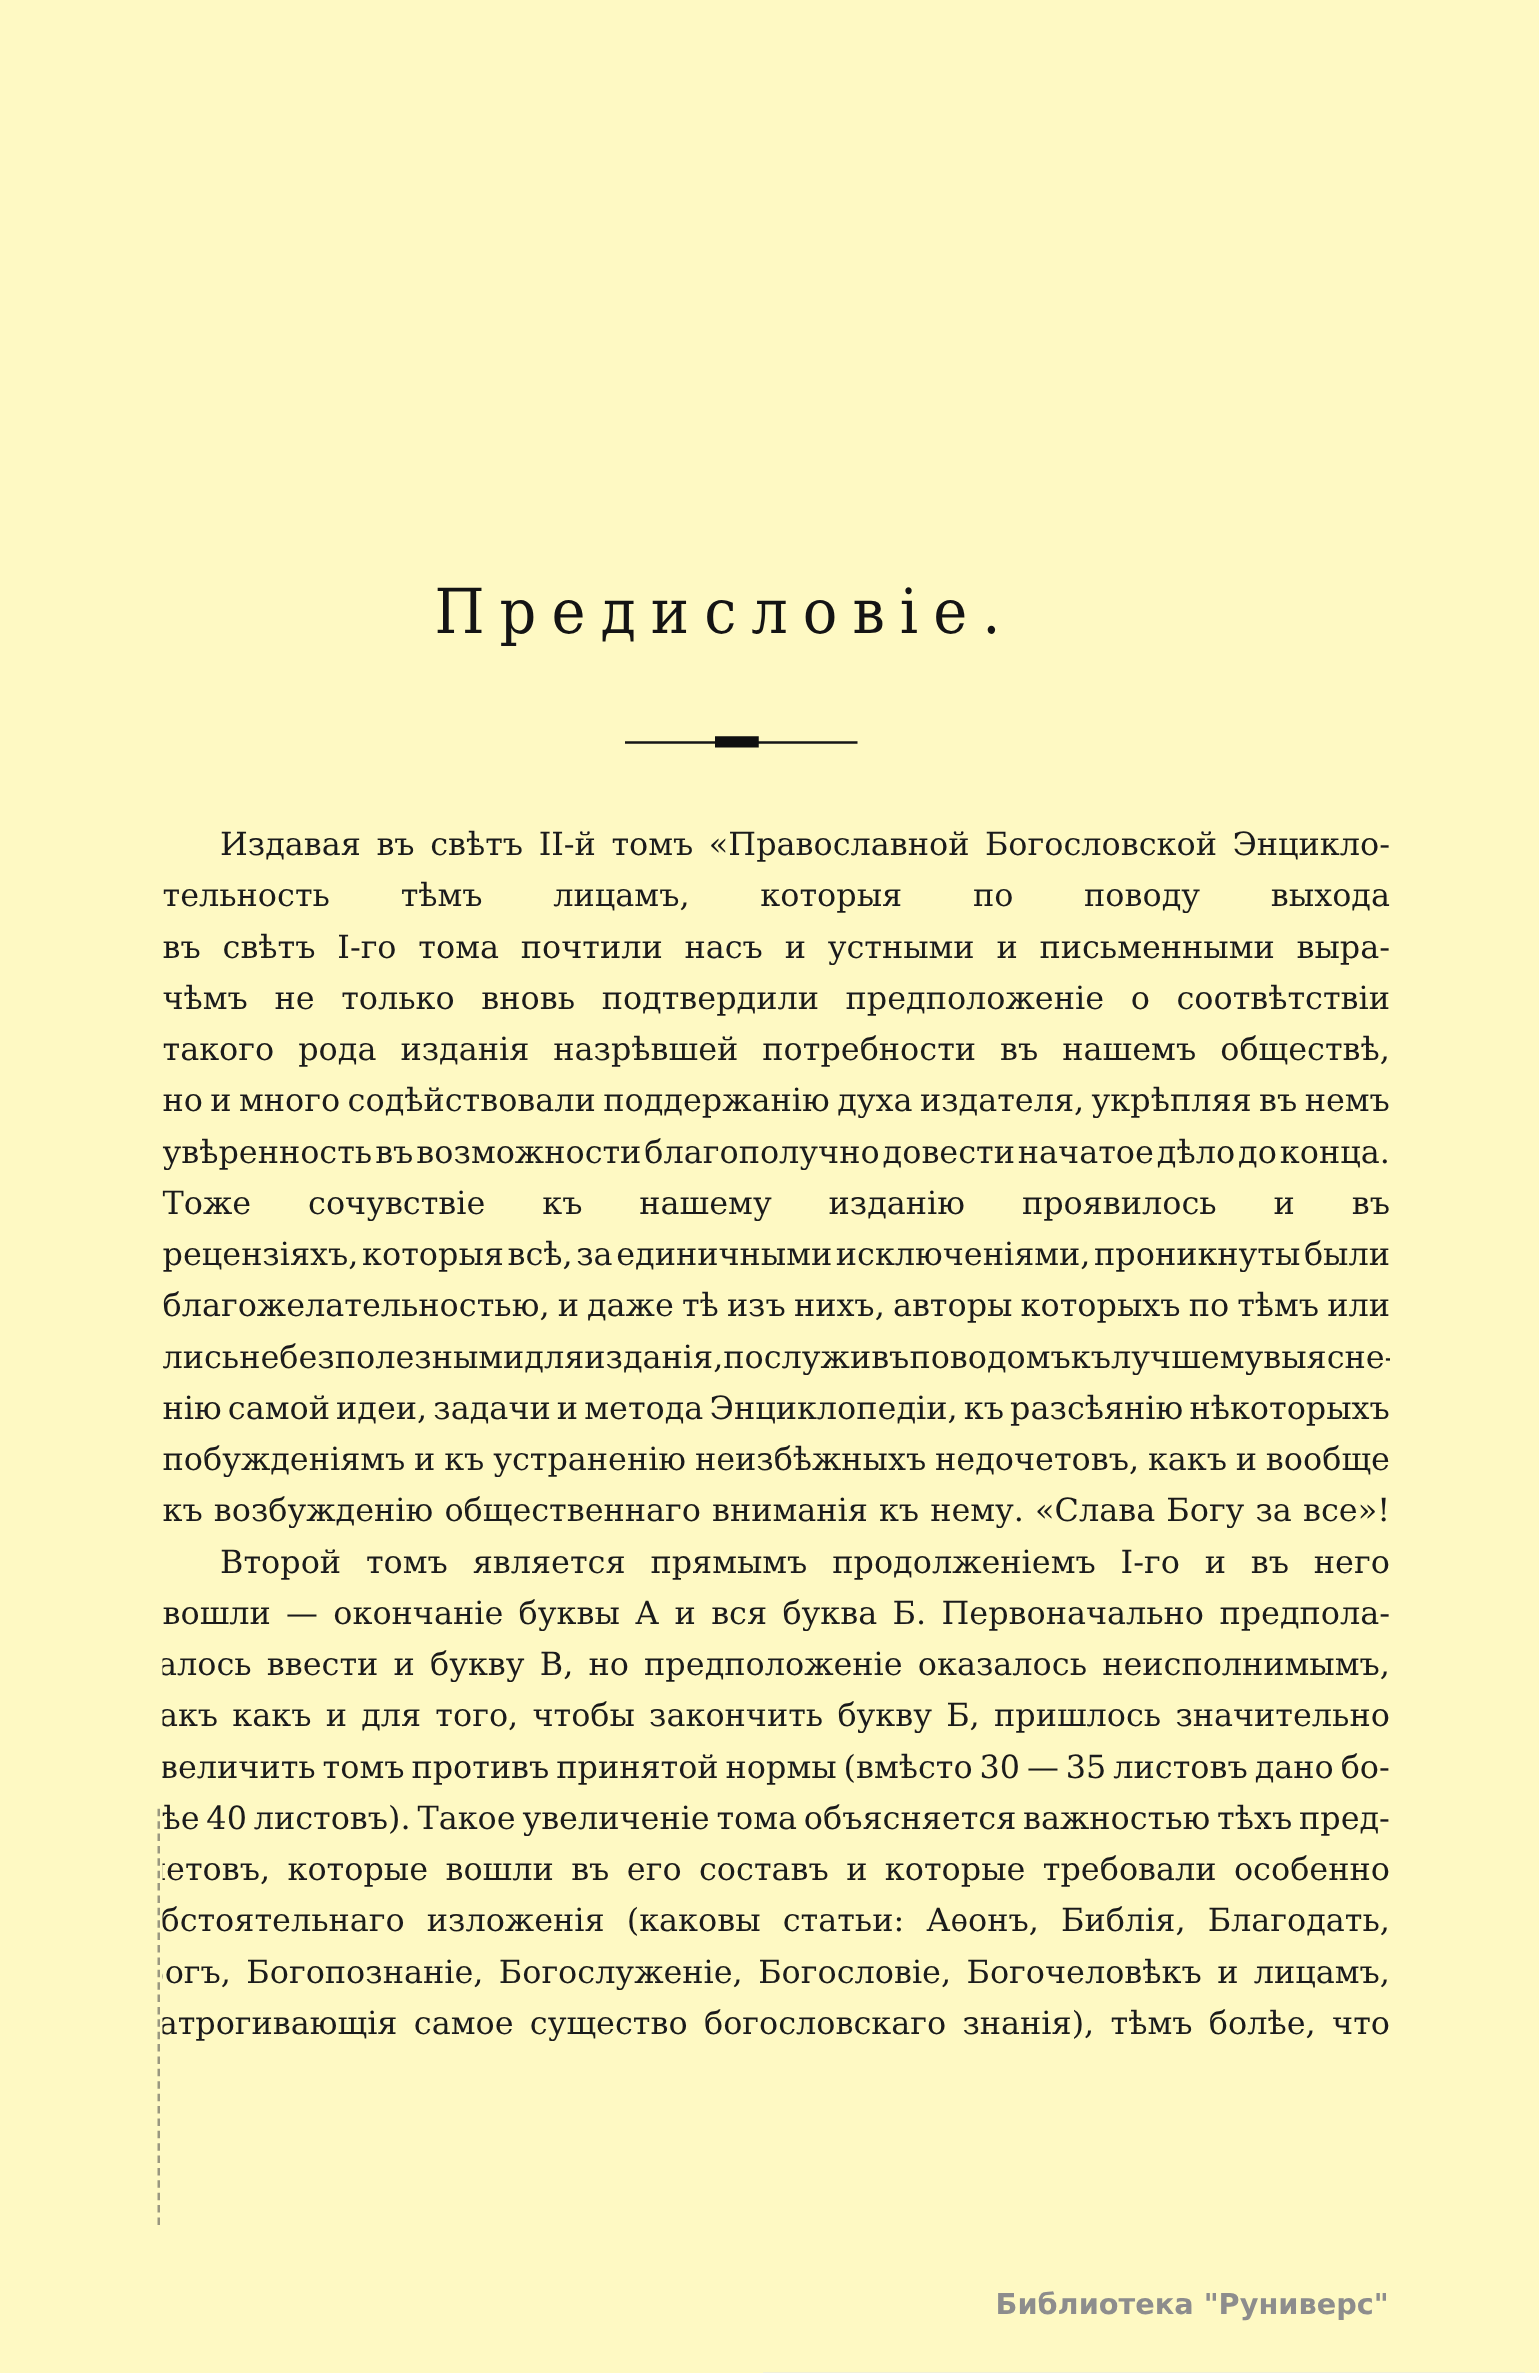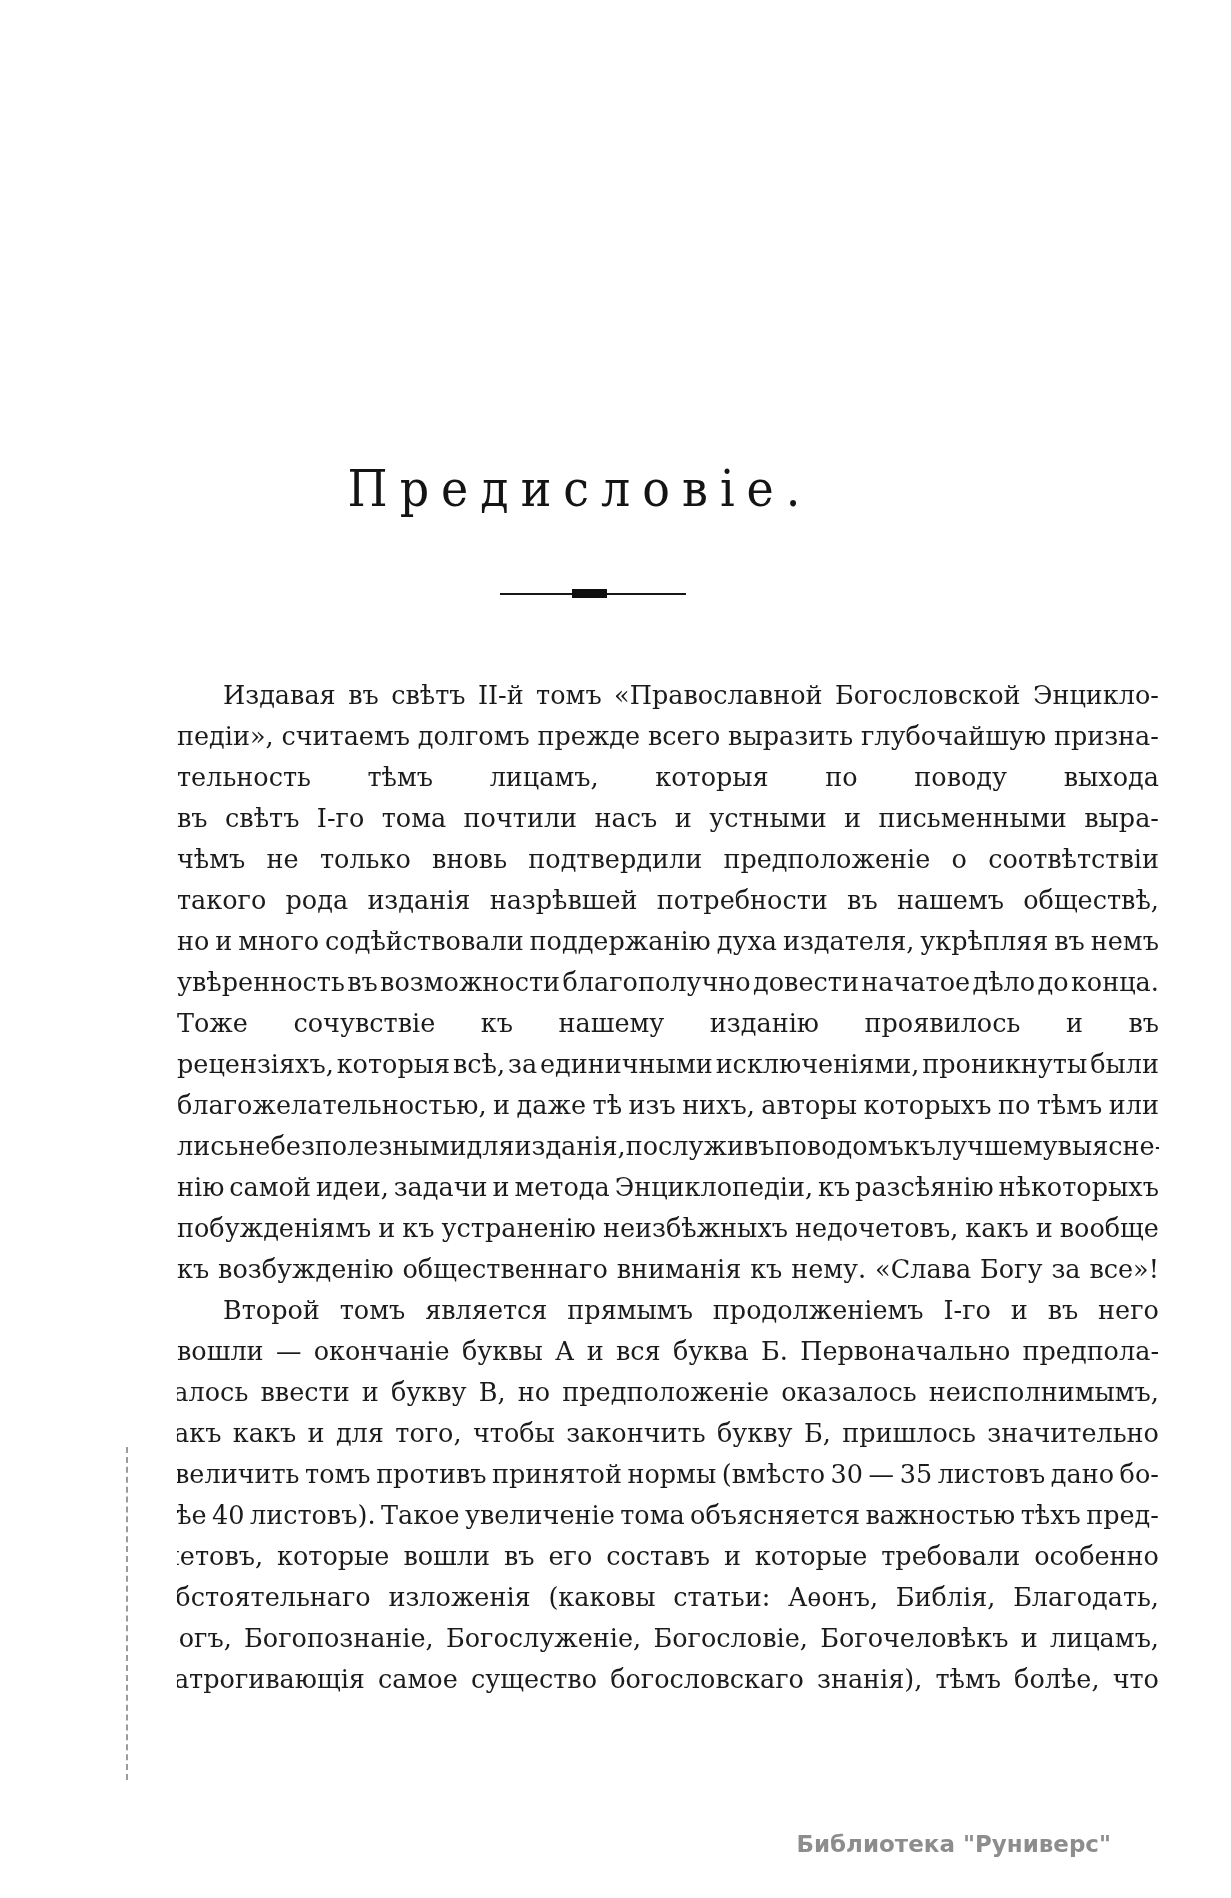--- a/index.html
+++ b/index.html
@@ -1,20 +1,20 @@
 <!DOCTYPE html>
 <html><head>
 <meta charset="utf-8">
 <style>
   html, body { margin: 0; padding: 0; background: #e8e8e8; }
   .page {
     position: relative;
     width: 1231px;
     height: 1898px;
-    background: #ffffff;
+    background: #fef9c3;
     overflow: hidden;
     font-family: "DejaVu Serif", serif;
     color: #1b1b1b;
   }
   .title {
     position: absolute;
     top: 462px;
     left: 0;
     width: 1160px;
     margin: 0;
@@ -40,28 +40,27 @@
     background: #161616;
   }
   .divider .rule-thick {
     position: absolute;
     top: 1px; left: 72px;
     width: 35px; height: 9px;
     background: #101010;
   }
   .textblock {
     position: absolute;
-    top: 675px;
+    top: 656px;
     left: 130px;
     width: 982px;
     overflow: hidden;
     font-size: 25.5px;
     line-height: 41px;
     color: #1b1b1b;
-    margin-left: 47px;
   }
   .line {
     display: flex;
     justify-content: space-between;
     height: 41px;
     white-space: pre;
   }
   .line.indent { padding-left: 46px; }
   .line.cut {
     margin-left: -17px;
@@ -93,21 +92,20 @@
 
   <h1 class="title">Предисловіе.</h1>
 
   <div class="divider">
     <div class="rule-thin"></div>
     <div class="rule-thick"></div>
   </div>
 
   <div class="textblock">
       <div class="line indent"><span>Издавая</span><span>въ</span><span>свѣтъ</span><span>II-й</span><span>томъ</span><span>«Православной</span><span>Богословской</span><span>Энцикло-</span></div>
-      <div class="line"><span>педіи»,</span><span>считаемъ</span><span>долгомъ</span><span>прежде</span><span>всего</span><span>выразить</span><span>глубочайшую</span><span>призна-</span></div>
       <div class="line"><span>тельность</span><span>тѣмъ</span><span>лицамъ,</span><span>которыя</span><span>по</span><span>поводу</span><span>выхода</span></div>
       <div class="line"><span>въ</span><span>свѣтъ</span><span>I-го</span><span>тома</span><span>почтили</span><span>насъ</span><span>и</span><span>устными</span><span>и</span><span>письменными</span><span>выра-</span></div>
       <div class="line"><span>чѣмъ</span><span>не</span><span>только</span><span>вновь</span><span>подтвердили</span><span>предположеніе</span><span>о</span><span>соотвѣтствіи</span></div>
       <div class="line"><span>такого</span><span>рода</span><span>изданія</span><span>назрѣвшей</span><span>потребности</span><span>въ</span><span>нашемъ</span><span>обществѣ,</span></div>
       <div class="line"><span>но</span><span>и</span><span>много</span><span>содѣйствовали</span><span>поддержанію</span><span>духа</span><span>издателя,</span><span>укрѣпляя</span><span>въ</span><span>немъ</span></div>
       <div class="line"><span>увѣренность</span><span>въ</span><span>возможности</span><span>благополучно</span><span>довести</span><span>начатое</span><span>дѣло</span><span>до</span><span>конца.</span></div>
       <div class="line"><span>Тоже</span><span>сочувствіе</span><span>къ</span><span>нашему</span><span>изданію</span><span>проявилось</span><span>и</span><span>въ</span></div>
       <div class="line"><span>рецензіяхъ,</span><span>которыя</span><span>всѣ,</span><span>за</span><span>единичными</span><span>исключеніями,</span><span>проникнуты</span><span>были</span></div>
       <div class="line"><span>благожелательностью,</span><span>и</span><span>даже</span><span>тѣ</span><span>изъ</span><span>нихъ,</span><span>авторы</span><span>которыхъ</span><span>по</span><span>тѣмъ</span><span>или</span></div>
       <div class="line"><span>лись</span><span>не</span><span>безполезными</span><span>для</span><span>изданія,</span><span>послуживъ</span><span>поводомъ</span><span>къ</span><span>лучшему</span><span>выясне-</span></div>

